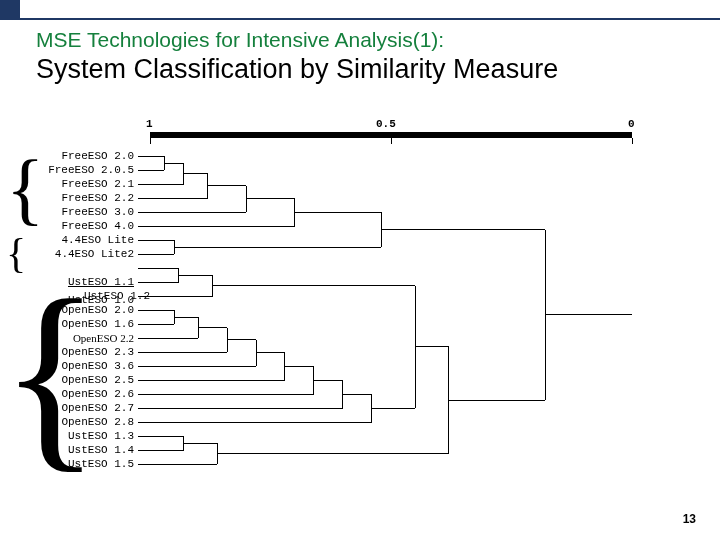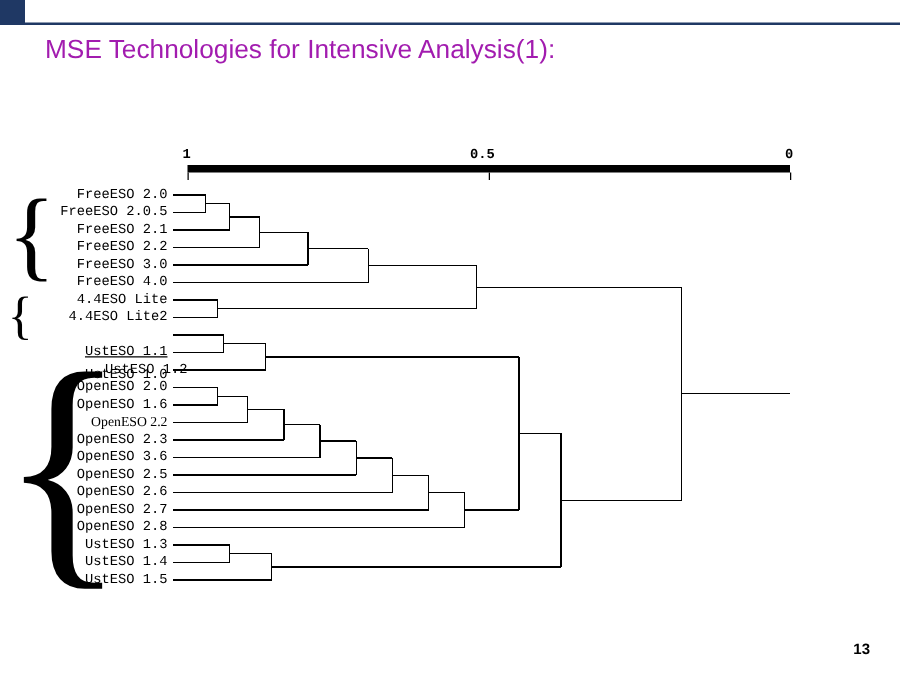--- a/index.html
+++ b/index.html
@@ -29,21 +29,21 @@
     background: #1f3864;
   }
   .title-area {
     position: absolute;
     left: 36px;
     top: 28px;
     right: 36px;
   }
   .subtitle {
     font-size: 21px;
-    color: #a21caf;
+    color: #15803d;
     margin-bottom: 2px;
   }
   .title {
     font-size: 27px;
     color: #000;
   }
   .figure {
     position: absolute;
     left: 16px;
     top: 118px;
@@ -99,20 +99,21 @@
   }
 </style>
 </head>
 <body>
 
 <div class="accent-block"></div>
 <div class="accent-line"></div>
 
 <div class="title-area">
   <div class="subtitle">MSE Technologies for Intensive Analysis(1):</div>
+  <div class="title">System Classification by Similarity Measure</div>
 </div>
 
 <div class="figure">
 
   <div class="axis-label" style="left:130px; top:0;">1</div>
   <div class="axis-label" style="left:360px; top:0;">0.5</div>
   <div class="axis-label" style="left:612px; top:0;">0</div>
   <div class="axis-bar" style="left:134px; top:14px; width:482px;"></div>
   <div class="tick" style="left:134px; top:20px;"></div>
   <div class="tick" style="left:375px; top:20px;"></div>

